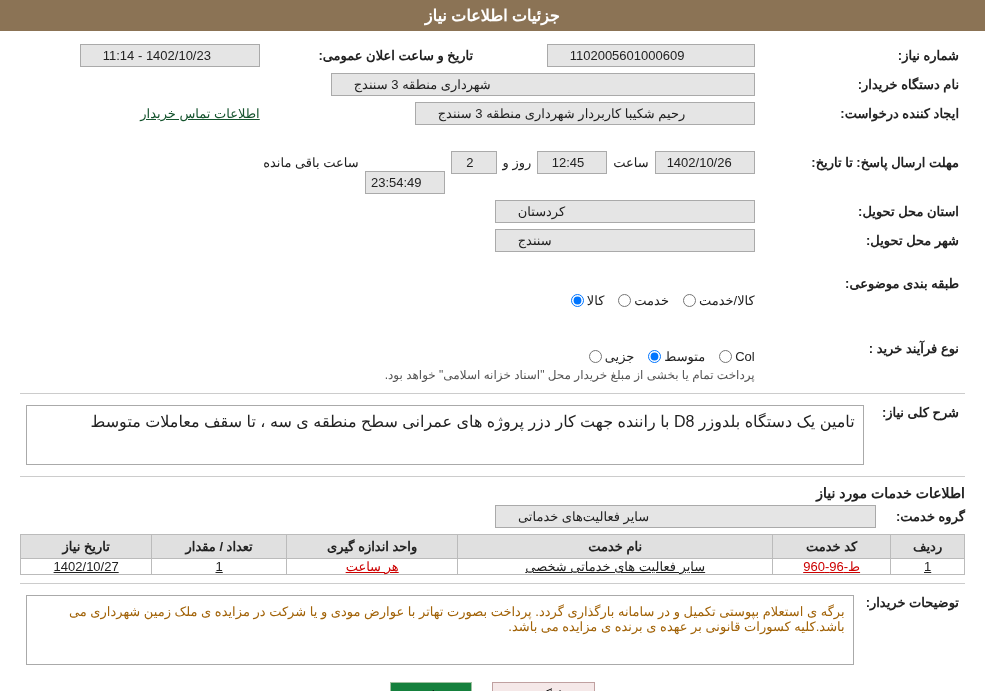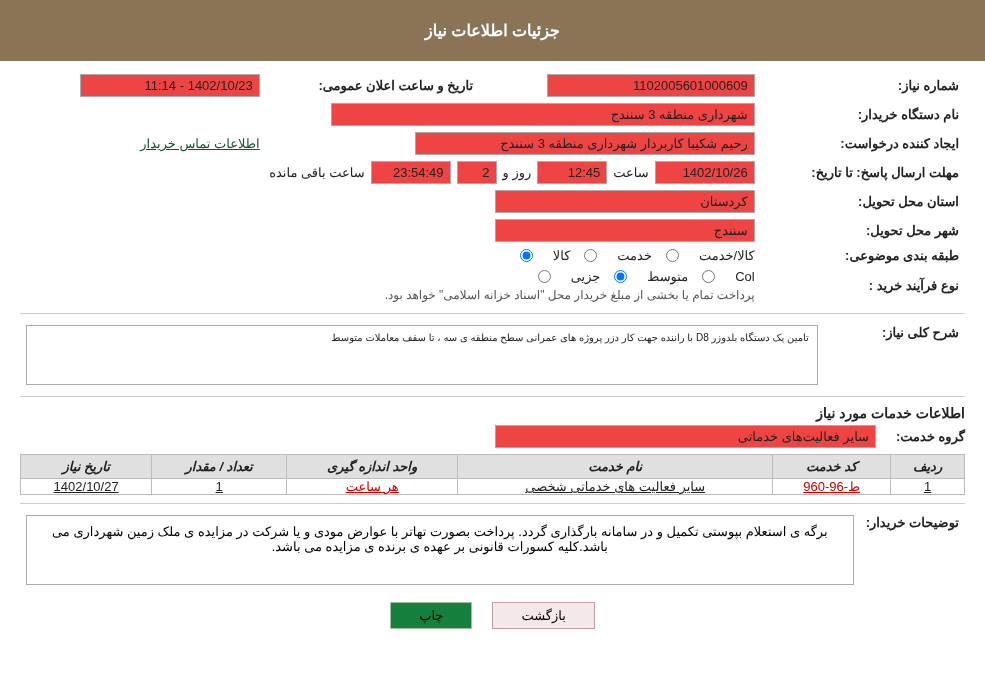--- a/index.html
+++ b/index.html
@@ -13,21 +13,21 @@
     .page-wrapper {
       max-width: 985px;
       margin: 0 auto;
       background: #fff;
       min-height: 691px;
     }
     .page-header {
       background: #8B7355;
       color: #fff;
       text-align: center;
-      padding: 21px 0;
+      padding: 6px 0;
       font-size: 16px;
       font-weight: bold;
       letter-spacing: 1px;
     }
     .content {
       padding: 10px 20px 10px 20px;
     }
     .form-table {
       width: 100%;
       border-collapse: collapse;
@@ -42,25 +42,25 @@
       color: #222;
       font-weight: bold;
       width: auto;
       padding-left: 10px;
     }
     .value-cell {
       text-align: right;
     }
     .input-box {
       border: 1px solid #aaa;
-      background: #ef4444;
-      padding: 3px 6px;
+      background: #e5e5e5;
+      padding: 3px 22px;
       min-height: 22px;
       display: inline-block;
-      text-align: right;
+      text-align: left;
       direction: rtl;
     }
     .input-box-wide {
       width: 208px;
     }
     .input-box-medium {
       width: 180px;
     }
     .input-box-small {
       width: 100px;
@@ -78,21 +78,22 @@
     }
     .radio-group {
       display: flex;
       align-items: center;
       gap: 14px;
       direction: rtl;
     }
     .radio-item {
       display: flex;
       align-items: center;
-      gap: 20px;
+      gap: 3px;
+      margin-top: 35px;
     }
     .divider {
       border: none;
       border-top: 1px solid #ccc;
       margin: 8px 0;
     }
     .info-section-title {
       font-weight: bold;
       font-size: 14px;
       color: #222;
@@ -100,55 +101,54 @@
       text-align: right;
     }
     .description-box {
       border: 1px solid #aaa;
       background: #fff;
       padding: 6px 8px;
       min-height: 60px;
       text-align: right;
       direction: rtl;
       width: 100%;
-      font-size: 10px;
+      font-size: 16px;
       color: #222;
     }
     .services-table {
       width: 100%;
       border-collapse: collapse;
       margin-top: 6px;
     }
     .services-table th {
       background: #e0e0e0;
       border: 1px solid #bbb;
       padding: 4px 8px;
       text-align: center;
       font-weight: bold;
       font-size: 13px;
-      font-style: italic;
     }
     .services-table td {
       border: 1px solid #bbb;
       padding: 0 8px;
       text-align: center;
       font-size: 13px;
       text-decoration: underline;
     }
     .services-table td.code-cell {
       color: #cc0000;
     }
     .notice-box {
       border: 1px solid #aaa;
       background: #fff;
       padding: 8px;
-      text-align: center;
-      direction: rtl;
-      font-size: 13px;
-      color: #000000;
+      text-align: right;
+      direction: rtl;
+      font-size: 13px;
+      color: #a16207;
       min-height: 70px;
     }
     .buttons-row {
       display: flex;
       justify-content: center;
       gap: 20px;
       margin: 14px 0 10px 0;
     }
     .btn {
       padding: 5px 28px;
@@ -212,21 +212,21 @@
       </tr>
       <tr>
         <td class="label-cell">مهلت ارسال پاسخ: تا تاریخ:</td>
         <td class="value-cell" colspan="3">
           <div class="row-inline">
             <span class="input-box input-box-small">1402/10/26</span>
             <span>ساعت</span>
             <span class="input-box" style="width:70px;">12:45</span>
             <span>روز و</span>
             <span class="input-box" style="width:40px;">2</span>
-            <span class="input-box" style="width:80px;">23:54:49</span>
+            <span class="input-box" style="width:80px;margin-top:40px;">23:54:49</span>
             <span>ساعت باقی مانده</span>
           </div>
         </td>
       </tr>
       <tr>
         <td class="label-cell">استان محل تحویل:</td>
         <td class="value-cell" colspan="3">
           <span class="input-box" style="width:260px;">کردستان</span>
         </td>
       </tr>

